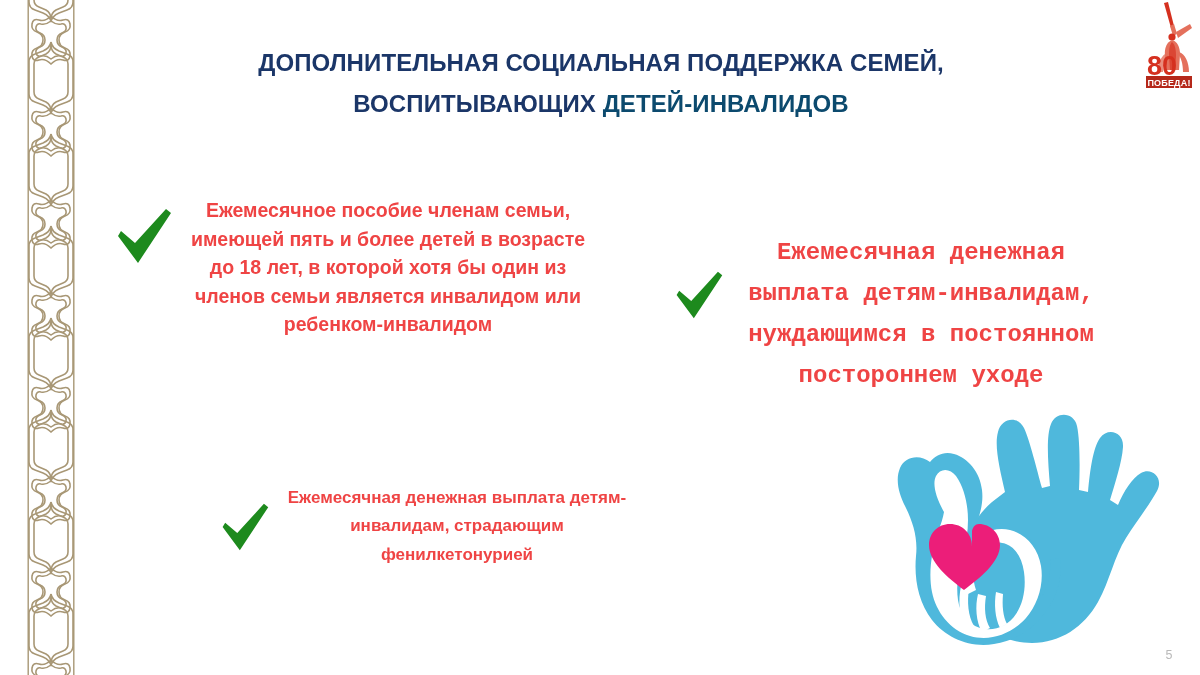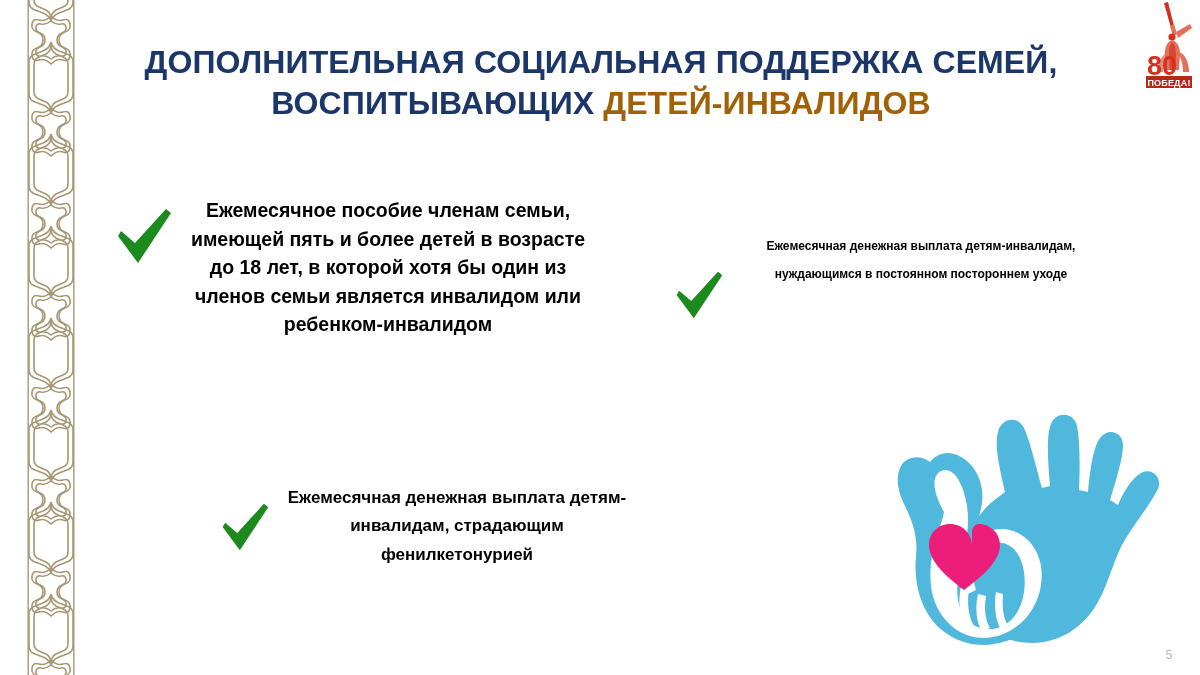--- a/index.html
+++ b/index.html
@@ -30,61 +30,62 @@
   #title-block {
     position: absolute;
     left: 96px;
     top: 42px;
     width: 1010px;
     text-align: center;
   }
   .title-line {
     font-family: "Liberation Sans", sans-serif;
     font-weight: bold;
-    font-size: 32px;
+    font-size: 24px;
     line-height: 41px;
     letter-spacing: 0.1px;
     white-space: nowrap;
   }
   .t-navy { color: #1b3668; }
-  .t-green { color: #a16207; }
+  .t-green { color: #0c4a6e; }
 
   
   .bullet {
     position: absolute;
     display: flex;
     align-items: flex-start;
   }
   .check {
     flex: 0 0 auto;
     line-height: 0;
   }
   .btext {
     font-family: "Liberation Sans", sans-serif;
     font-weight: bold;
-    color: #000000;
+    color: #ef4444;
     text-align: center;
   }
 
   #bullet-1 { left: 108px; top: 196px; width: 500px; }
   #bullet-1 .check { margin-top: 4px; }
   #bullet-1 .btext {
     font-size: 19.5px;
     line-height: 28.6px;
     width: 400px;
     margin-left: 8px;
   }
 
   #bullet-2 { left: 668px; top: 232px; width: 470px; }
   #bullet-2 .check { margin-top: 32px; }
   #bullet-2 .btext {
-    font-size: 12px;
-    line-height: 28px;
+    font-size: 24px;
+    line-height: 41px;
     width: 370px;
     margin-left: 6px;
+    font-family: Liberation Mono, monospace;
   }
 
   #bullet-3 { left: 214px; top: 484px; width: 450px; }
   #bullet-3 .check { margin-top: 12px; }
   #bullet-3 .btext {
     font-size: 17px;
     line-height: 28.4px;
     width: 350px;
     margin-left: 6px;
   }

